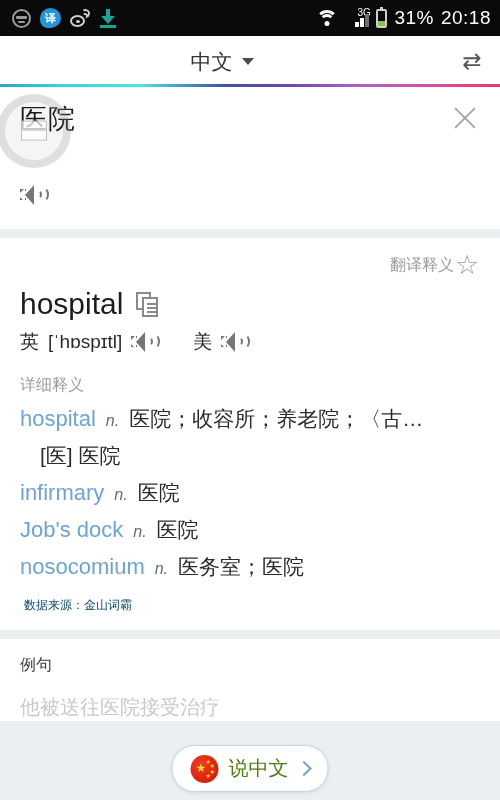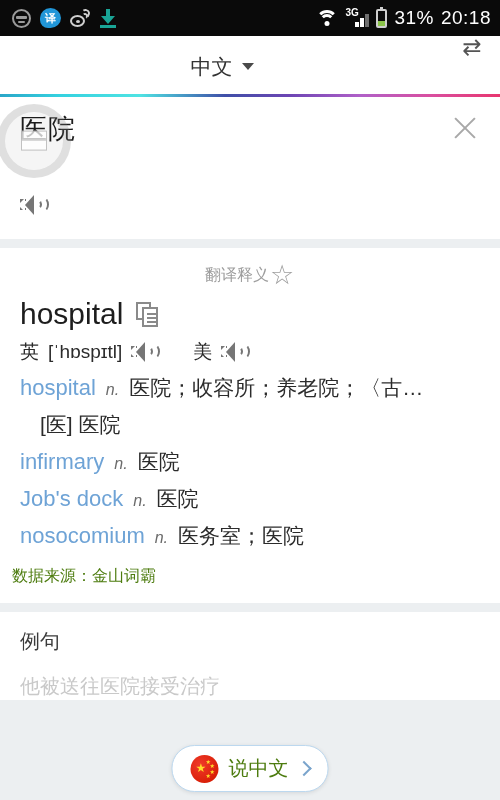--- a/index.html
+++ b/index.html
@@ -92,22 +92,22 @@
   }
   .ic-wifi .w3 { width: 22px; height: 22px; top: 0; border-width: 3px; }
   .ic-wifi .w2 { width: 15px; height: 15px; top: 4px; border-width: 3px; }
   .ic-wifi .dot {
     position: absolute; left: 50%; top: 11px; transform: translateX(-50%);
     width: 5px; height: 5px; background: #ffffff; border-radius: 50%;
     border: none;
   }
   .ic-sig { position: relative; width: 24px; height: 18px; }
   .ic-sig .g3 {
-    position: absolute; left: 0; top: -1px; color: #ffffff;
-    font-size: 10px; font-weight: bold; line-height: 10px;
+    position: absolute; left: 12px; top: -1px; color: #ffffff;
+    font-size: 10px; font-weight: normal; line-height: 10px;
   }
   .ic-sig .bars { position: absolute; right: 0; bottom: 0; display: flex; align-items: flex-end; gap: 1px; }
   .ic-sig .bars i { display: block; width: 4px; background: #ffffff; }
   .ic-sig .bars i:nth-child(1) { height: 5px; }
   .ic-sig .bars i:nth-child(2) { height: 9px; }
   .ic-sig .bars i:nth-child(3) { height: 13px; background: #6f6f6f; }
 
   .ic-batt {
     width: 11px; height: 19px; border: 2px solid #cfcfcf; border-radius: 2px;
     position: relative; box-sizing: border-box;
@@ -117,23 +117,24 @@
     width: 3px; height: 3px; background: #cfcfcf;
   }
   .ic-batt .fill {
     position: absolute; left: 0; bottom: 0; width: 100%; height: 31%;
     background: #8bc34a;
   }
   .sb-text { color: #ffffff; font-size: 19px; letter-spacing: .5px; }
 
   
   .langbar {
-    height: 61px;
+    height: 51px;
     background: #ffffff;
     display: flex;
+    align-items: center;
     position: relative;
   }
   .lang {
     flex: 1;
     display: flex;
     align-items: center;
     justify-content: center;
     gap: 9px;
     color: #333333;
     font-size: 21px;
@@ -238,21 +239,21 @@
 
   .spk-query { position: absolute; left: 20px; top: 98px; }
 
   .gap { height: 9px; background: #eceff1; }
 
   
   .card { background: #ffffff; }
   .sec-head {
     font-size: 16px; color: #9e9e9e;
     padding: 14px 20px 0 20px;
-    display: flex; align-items: center; justify-content: center;
+    display: flex; align-items: center; justify-content: flex-end;
   }
   .star {
     width: 26px; height: 26px; position: relative;
     color: #9e9e9e; font-size: 27px; line-height: 26px; text-align: center;
   }
   .headword {
     padding: 9px 20px 0 20px;
     display: flex; align-items: center; gap: 13px;
   }
   .headword .w { font-size: 30px; color: #1d1d1d; }
@@ -295,27 +296,27 @@
     font-size: 22px; color: #6ea3d6;
   }
   .defrow .pos {
     font-size: 16px; color: #6b6b6b;
     font-style: italic; margin-left: 10px;
   }
   .defrow .mean {
     font-size: 21px; color: #2b2b2b; margin-left: 10px;
   }
   .source {
-    font-size: 16px; color: #4d7c0f;
-    padding: 16px 20px 16px 12px;
+    font-size: 12px; color: #0c4a6e;
+    padding: 16px 20px 16px 24px;
   }
 
   
   .ex-head {
-    font-size: 20px; color: #3b3b3b;
+    font-size: 16px; color: #3b3b3b;
     padding: 16px 20px 0 20px;
   }
   .ex-line {
     font-size: 20px; color: #c9c9c9;
     padding: 18px 20px 0 20px;
     white-space: nowrap; overflow: hidden;
   }
 
   
   .pill {
@@ -449,20 +450,21 @@
       <span>美</span>
       <span class="spk">
         <span class="body"></span>
           <span class="cone"></span>
           <span class="wv1"></span>
           <span class="wv2"></span>
       </span>
     </span>
   </div>
 
+  <div class="detail-head">详细释义</div>
 
   <div class="defrow">
     <span class="term">hospital</span>
     <span class="pos">n.</span>
     <span class="mean">医院；收容所；养老院；〈古…</span>
   </div>
   <div class="defrow">
     <span class="pos"></span>
     <span class="mean">[医] 医院</span>
   </div>

